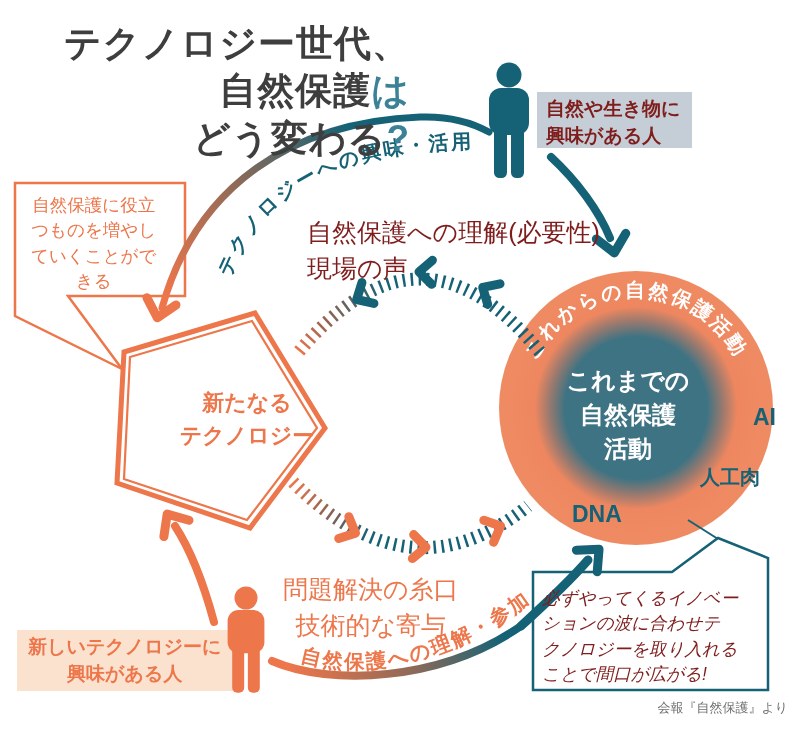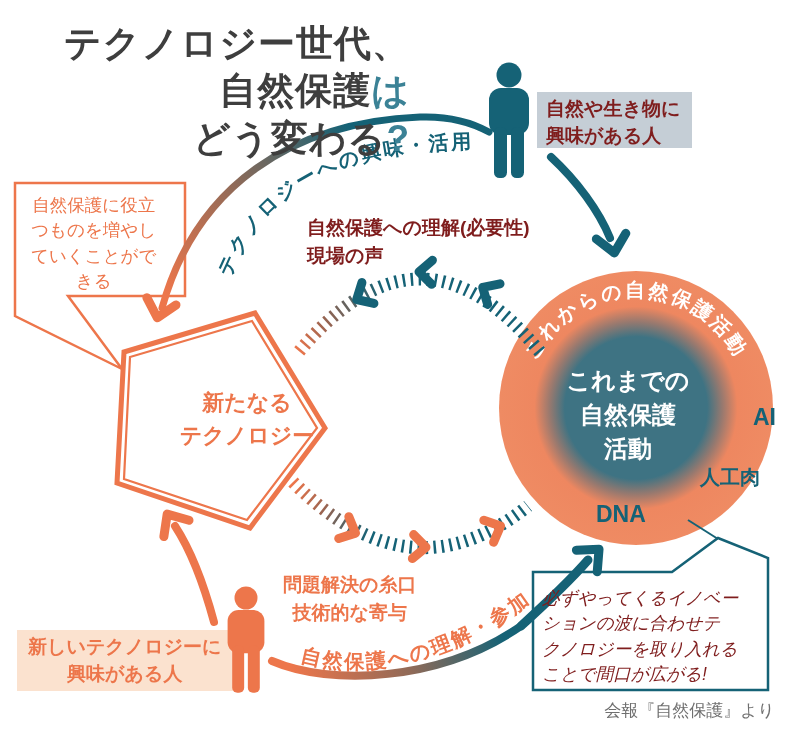--- a/index.html
+++ b/index.html
@@ -7,27 +7,27 @@
         font-family:"Liberation Sans","DejaVu Sans",sans-serif;}
   #gfx{position:absolute;left:0;top:0;}
   .abs{position:absolute;}
   .title{left:18px;top:20px;width:392px;text-align:right;color:#3e3e3e;
          font-size:37px;font-weight:700;line-height:1.28;letter-spacing:1px;}
   .title .accent{color:#3b8296;}
   .badge-text{font-weight:800;font-size:19px;line-height:1.4;}
   .teal-t{color:#7f1d1d;}
   .orange-t{color:#ed764b;text-align:center;}
   .bubble-text{font-size:17.5px;line-height:1.45;font-weight:500;}
-  .flow-label{font-weight:700;font-size:19px;line-height:1.45;}
+  .flow-label{font-weight:400;font-size:25px;line-height:1.45;}
   .pentagon-label{left:128px;top:386px;width:180px;text-align:center;
                   color:#ed764b;font-weight:800;font-size:22px;line-height:1.5;padding-left:29px;}
   .circle-center{left:538px;top:364px;width:180px;text-align:center;color:#ffffff;
                  font-weight:800;font-size:24px;line-height:1.42;}
   .tag{color:#156276;font-weight:800;}
-  .footer{right:25px;top:699px;color:#6f6f6f;font-size:17px;}
+  .footer{right:12px;top:699px;color:#6f6f6f;font-size:13px;}
   svg text.curved{font-family:"Liberation Sans","DejaVu Sans",sans-serif;font-weight:800;}
 </style>
 </head>
 <body>
 
 <div id="page">
 
 <svg id="gfx" width="800" height="729" viewBox="0 0 800 729">
   <defs>
     <radialGradient id="gradCircle" gradientUnits="userSpaceOnUse" cx="636" cy="408" r="137">
@@ -178,21 +178,21 @@
 </div>
 
 <div class="abs circle-center">
   <div>これまでの</div>
   <div>自然保護</div>
   <div>活動</div>
 </div>
 
 <div class="abs tag" style="left:753px;top:404px;font-size:23px;">AI</div>
 <div class="abs tag" style="left:700px;top:464px;font-size:20px;">人工肉</div>
-<div class="abs tag" style="left:596px;top:501px;font-size:23px;">DNA</div>
+<div class="abs tag" style="left:572px;top:501px;font-size:23px;">DNA</div>
 
 <div class="abs flow-label teal-t" style="left:307px;top:214px;">
   <div>自然保護への理解(必要性)</div>
   <div>現場の声</div>
 </div>
 <div class="abs flow-label orange-t" style="left:283px;top:571px;">
   <div>問題解決の糸口</div>
   <div>技術的な寄与</div>
 </div>
 

